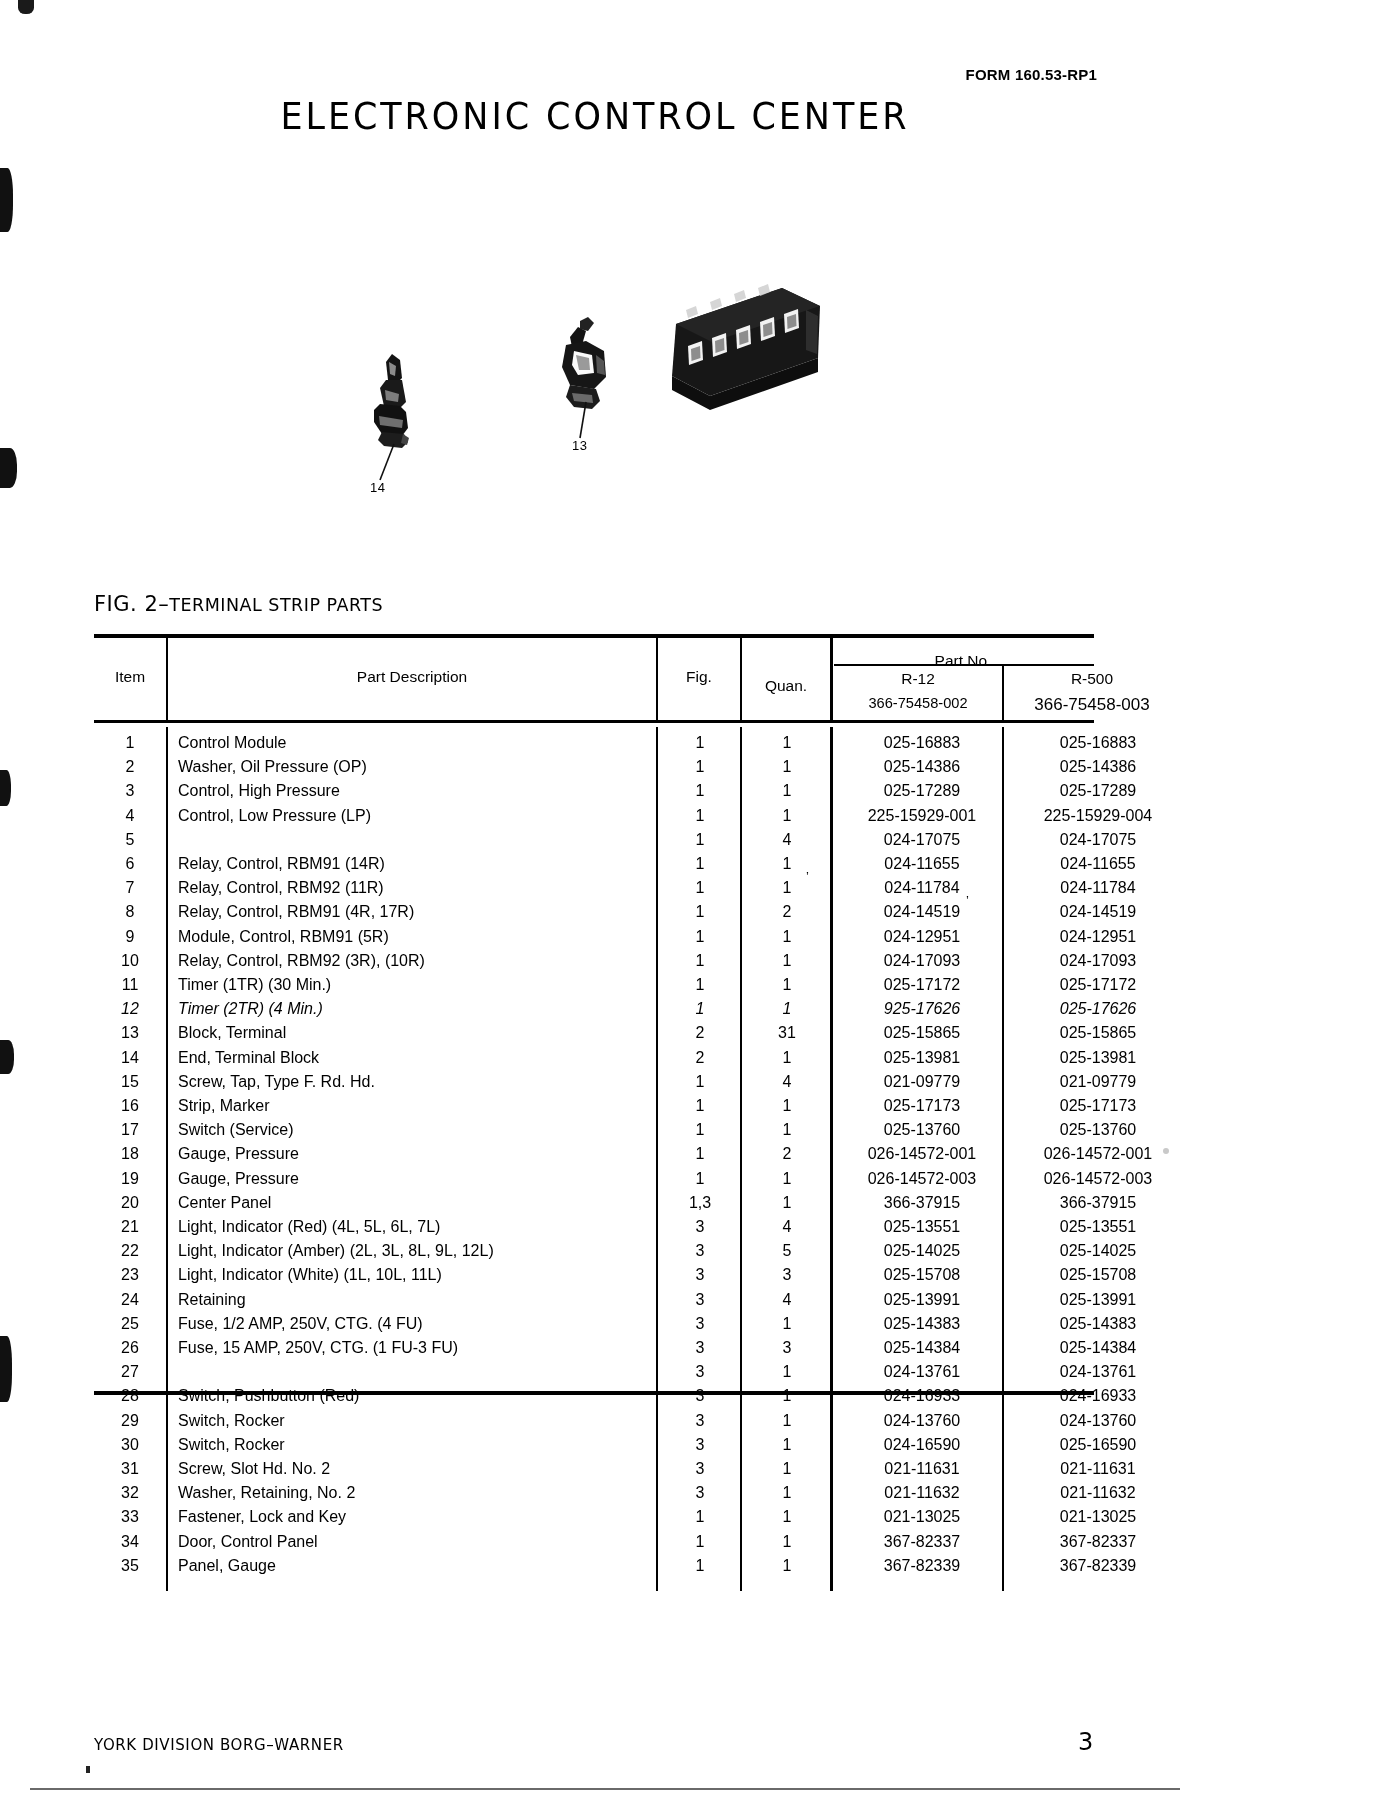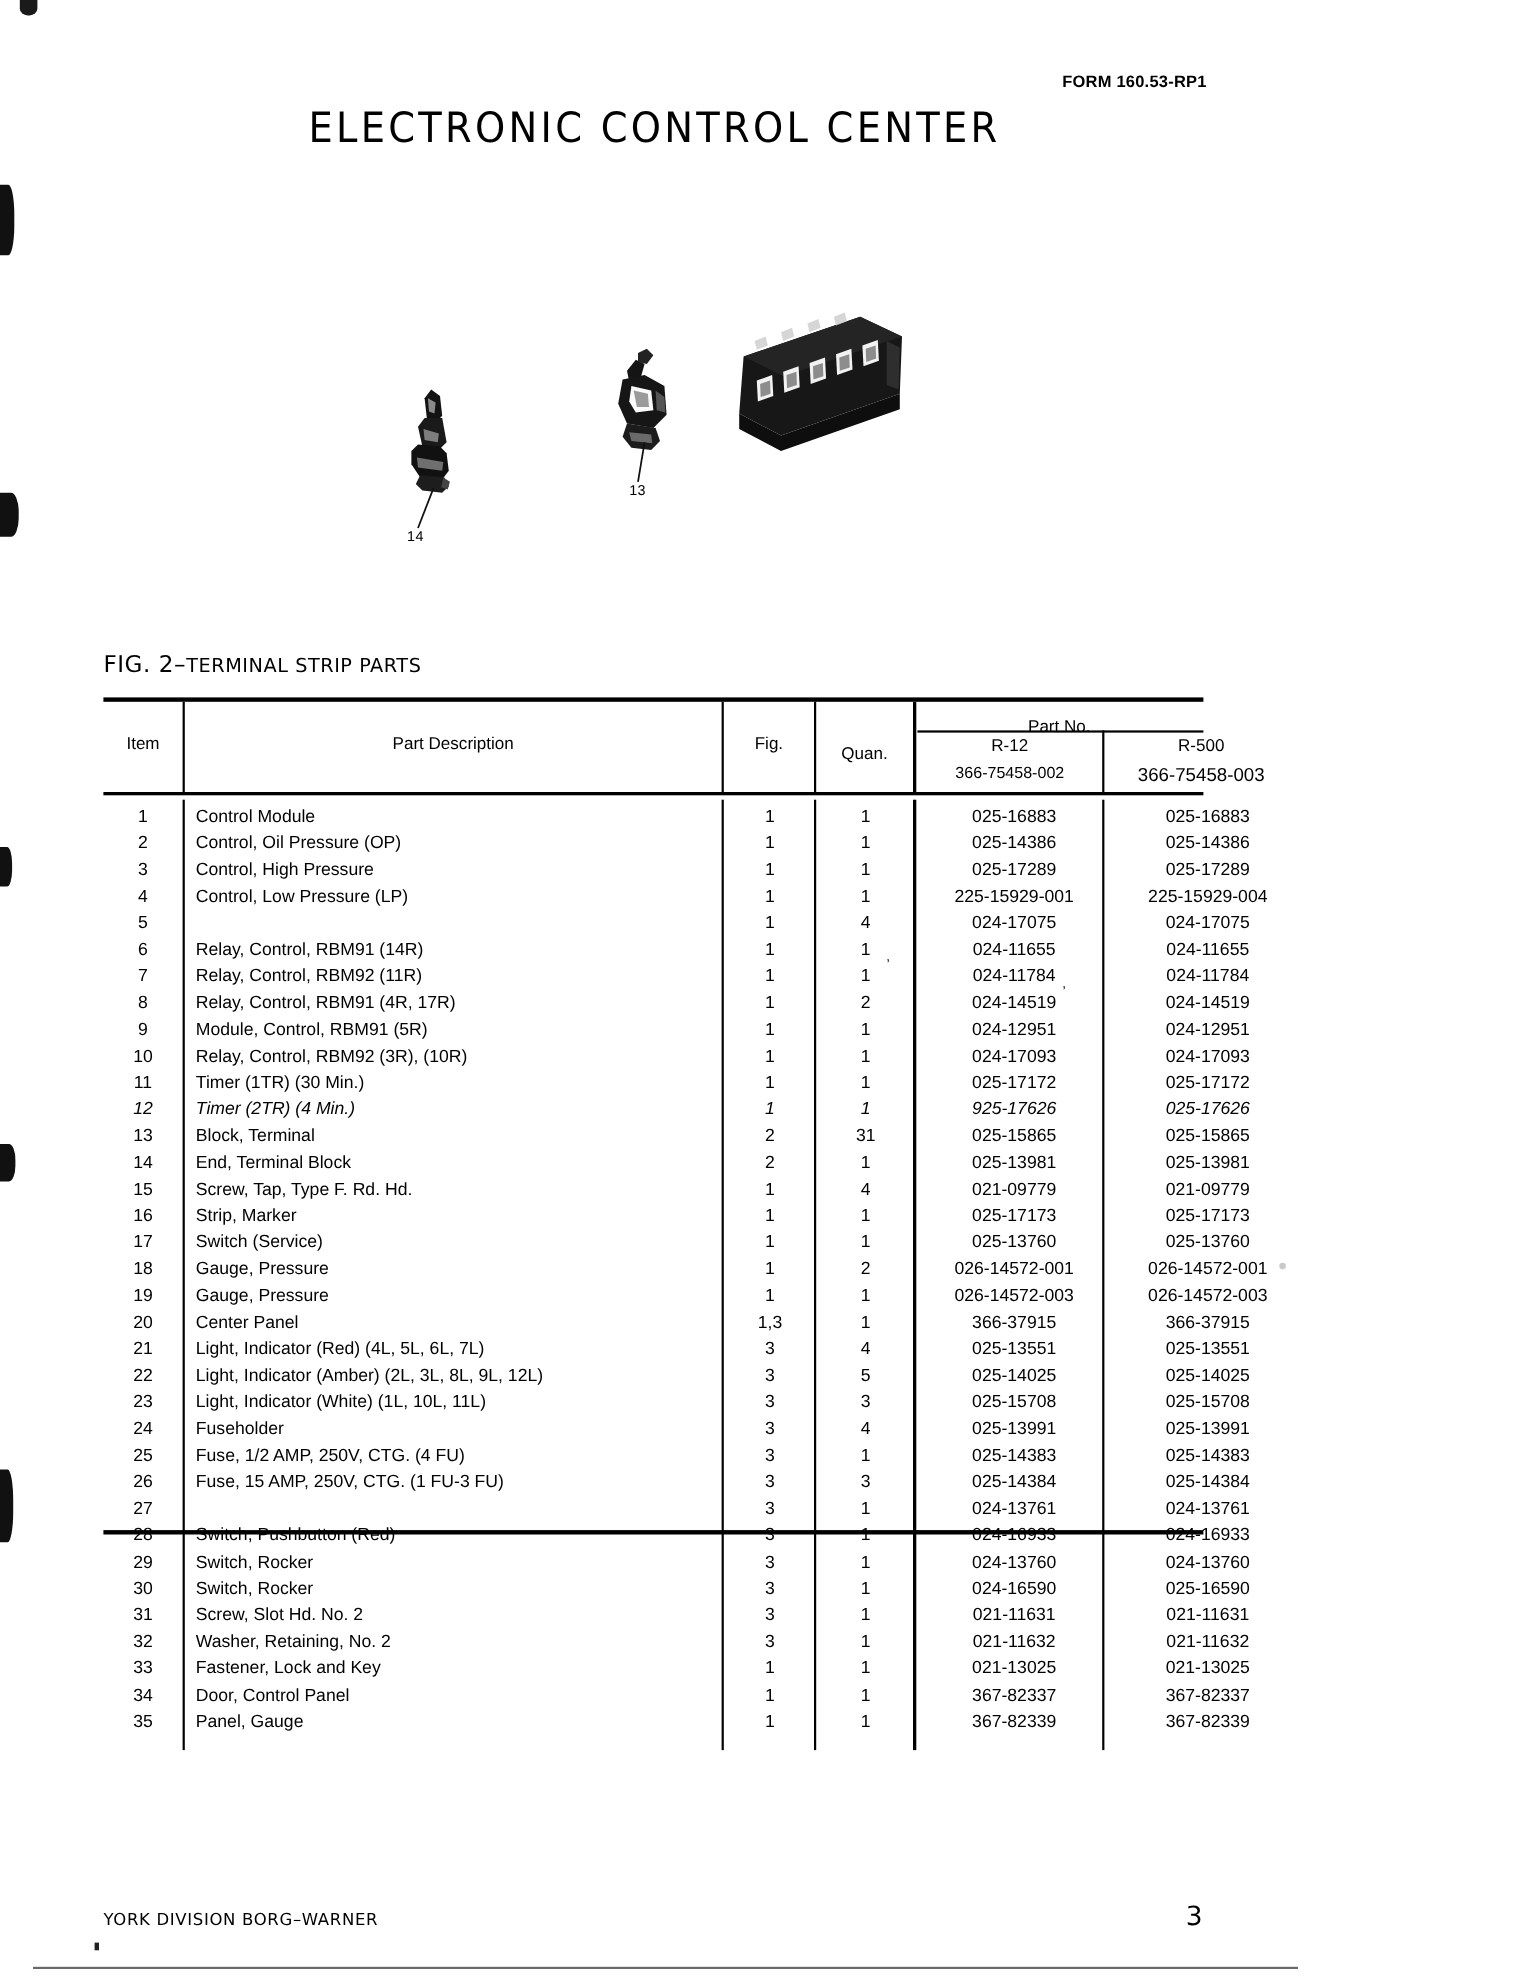--- a/index.html
+++ b/index.html
@@ -360,21 +360,21 @@
     <div class="row" style="top:8px;">
       <span class="c-item">1</span>
       <span class="c-desc">Control Module</span>
       <span class="c-fig">1</span>
       <span class="c-quan">1</span>
       <span class="c-p1">025-16883</span>
       <span class="c-p2">025-16883</span>
     </div>
     <div class="row" style="top:32.2px;">
       <span class="c-item">2</span>
-      <span class="c-desc">Control, Oil Pressure (OP)</span>
+      <span class="c-desc">Washer, Oil Pressure (OP)</span>
       <span class="c-fig">1</span>
       <span class="c-quan">1</span>
       <span class="c-p1">025-14386</span>
       <span class="c-p2">025-14386</span>
     </div>
     <div class="row" style="top:56.4px;">
       <span class="c-item">3</span>
       <span class="c-desc">Control, High Pressure</span>
       <span class="c-fig">1</span>
       <span class="c-quan">1</span>
@@ -535,21 +535,21 @@
     <div class="row" style="top:540.4px;">
       <span class="c-item">23</span>
       <span class="c-desc">Light, Indicator (White) (1L, 10L, 11L)</span>
       <span class="c-fig">3</span>
       <span class="c-quan">3</span>
       <span class="c-p1">025-15708</span>
       <span class="c-p2">025-15708</span>
     </div>
     <div class="row" style="top:564.6px;">
       <span class="c-item">24</span>
-      <span class="c-desc">Fuseholder</span>
+      <span class="c-desc">Retaining</span>
       <span class="c-fig">3</span>
       <span class="c-quan">4</span>
       <span class="c-p1">025-13991</span>
       <span class="c-p2">025-13991</span>
     </div>
     <div class="row" style="top:588.8px;">
       <span class="c-item">25</span>
       <span class="c-desc">Fuse, 1/2 AMP, 250V, CTG. (4 FU)</span>
       <span class="c-fig">3</span>
       <span class="c-quan">1</span>

